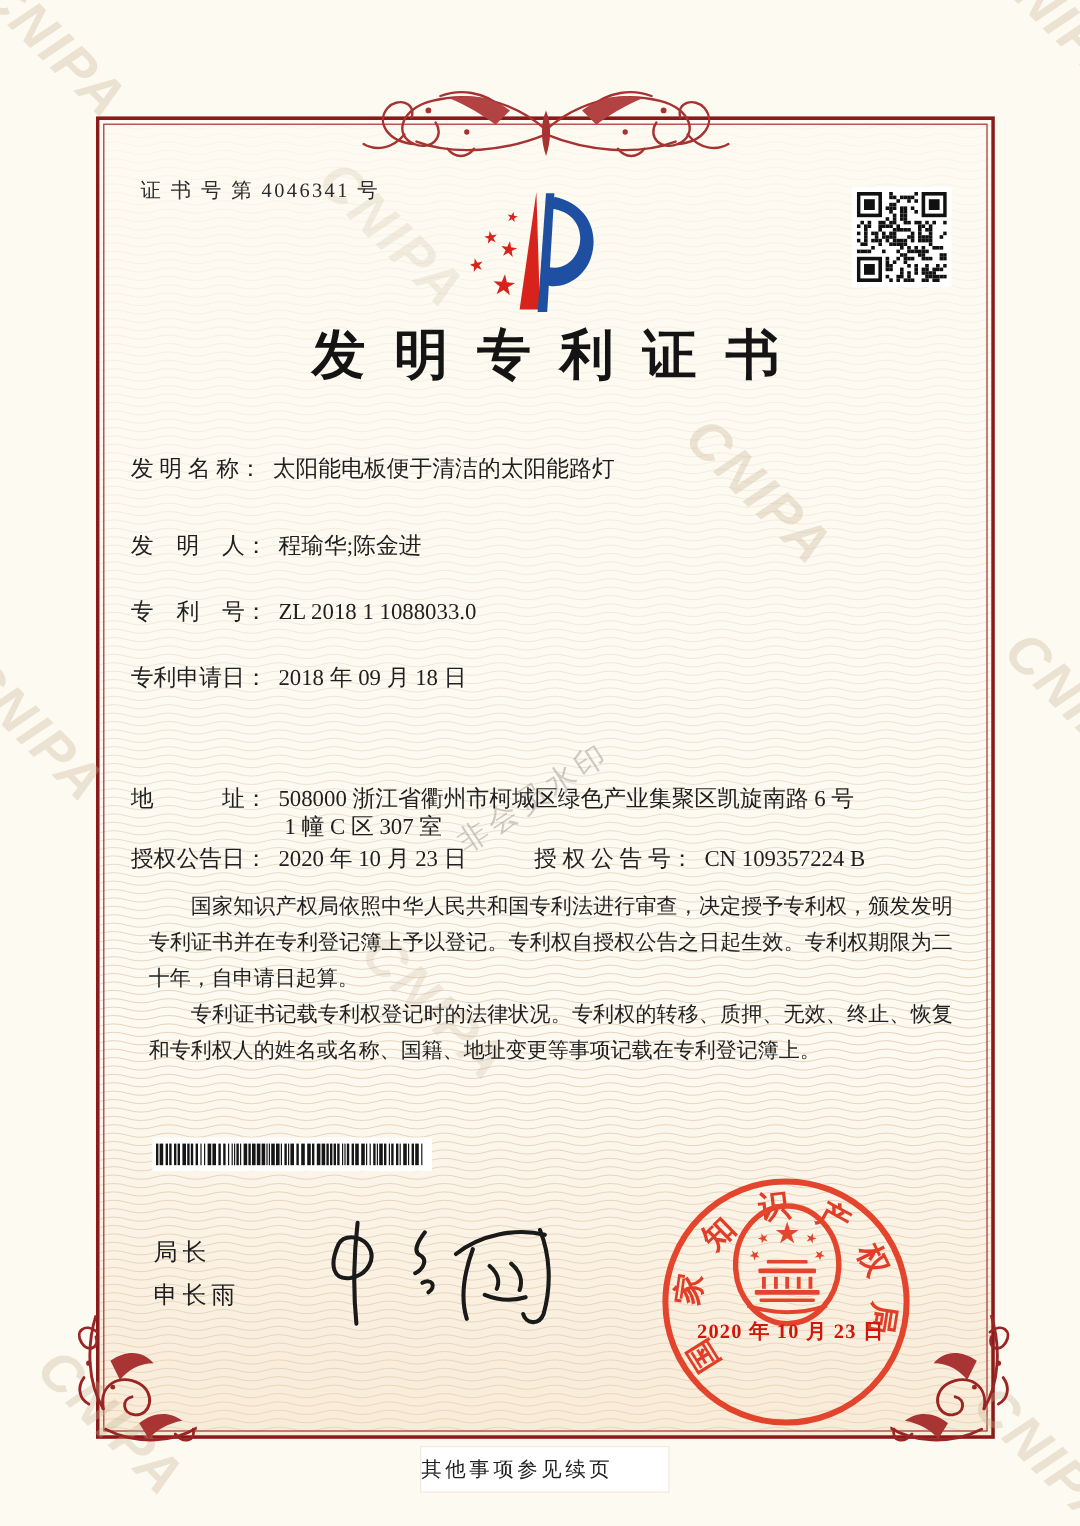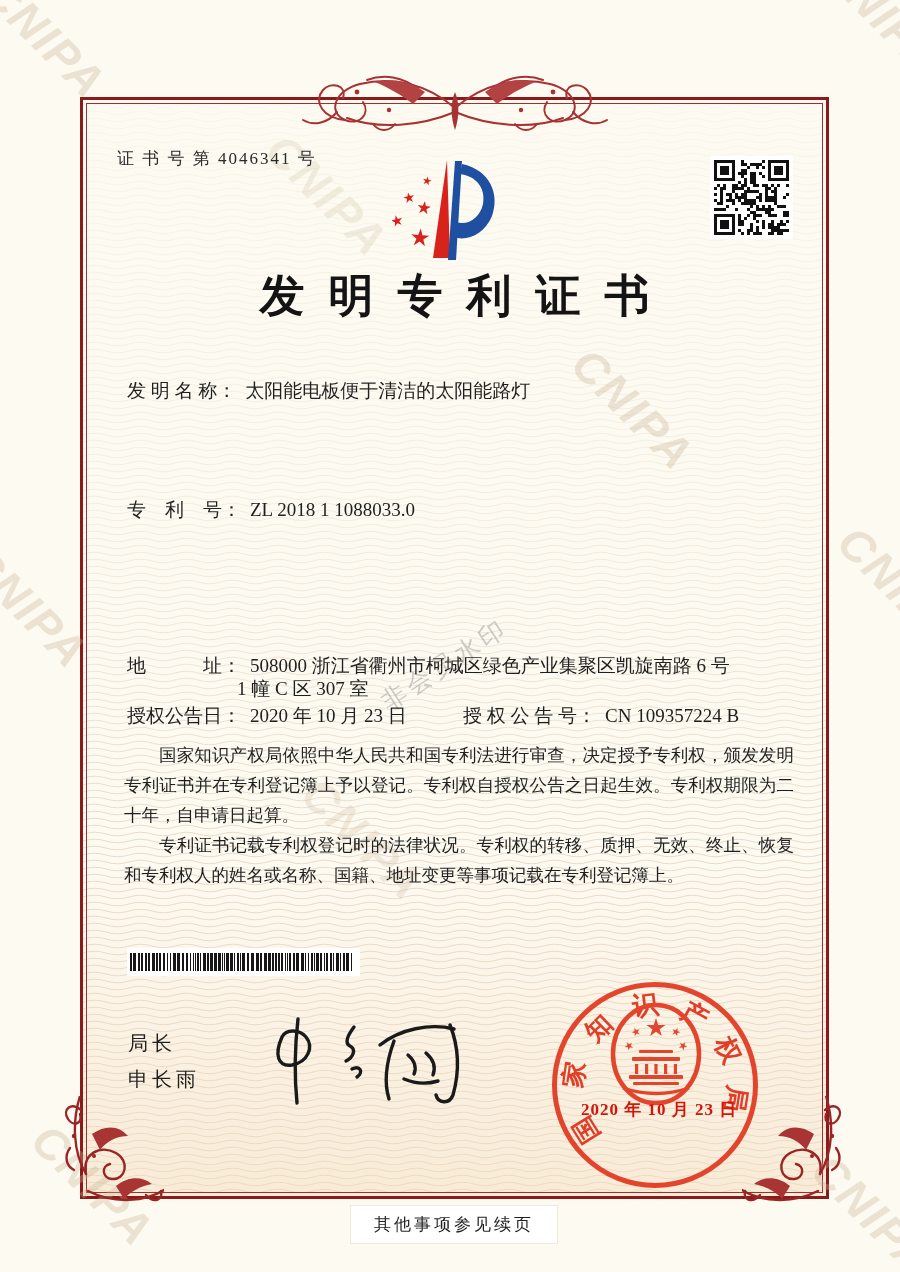--- a/index.html
+++ b/index.html
@@ -20,21 +20,21 @@
   .wm{position:absolute;z-index:2;font-family:"Liberation Sans","DejaVu Sans",sans-serif;
     font-style:italic;font-weight:700;font-size:46px;letter-spacing:2px;
     color:rgba(198,180,150,.34);transform:rotate(45deg);white-space:nowrap;}
   .wm-member{position:absolute;z-index:2;font-size:25px;letter-spacing:4px;
     color:rgba(125,125,125,.38);transform:rotate(-33deg);white-space:nowrap;}
 
   .txt{position:absolute;z-index:4;white-space:nowrap;}
   .cert-no{left:117px;top:147px;font-size:17px;letter-spacing:2px;color:#2a2a2a;}
   .title{left:80px;top:266px;width:749px;text-align:center;font-size:45px;font-weight:700;
     letter-spacing:24px;padding-left:24px;color:#141414;box-sizing:border-box;}
-  .row{left:127px;font-size:19px;text-align:center;}
+  .row{left:109px;font-size:19px;text-align:center;}
   .val{margin-left:9px;}
   .row-right{position:absolute;left:336px;top:0;}
   .addr2{left:237px;font-size:19px;}
   .body-text{position:absolute;z-index:4;left:124px;top:740px;width:670px;
     font-size:17.5px;line-height:30px;text-align:justify;}
   .body-text p{margin:0;text-indent:2em;}
 
   
   .barcode{position:absolute;z-index:4;left:127px;top:948px;width:233px;height:28px;
     background:#fff;padding:5px 3px;box-sizing:border-box;font-size:0;}
@@ -48,21 +48,21 @@
   .seal{position:absolute;z-index:5;left:552px;top:982px;width:206px;height:206px;opacity:.93;}
   .seal-ring{position:absolute;inset:0;border:5px solid #e23820;border-radius:50%;}
   .sealchar{position:absolute;width:28px;height:30px;text-align:center;
     font-size:26px;font-weight:700;color:#e0311b;font-family:"Liberation Serif","DejaVu Serif",serif;}
   .emblem{position:absolute;left:52px;top:14px;}
   .seal-date{position:absolute;z-index:6;left:556px;top:1098px;width:206px;text-align:center;
     font-size:17px;font-weight:600;letter-spacing:1px;color:#d2160a;white-space:nowrap;}
 
   .page-info{left:80px;top:1162px;width:749px;text-align:center;font-size:15px;letter-spacing:2px;}
   .cont-box{position:absolute;z-index:4;left:350px;top:1205px;width:206px;height:37px;
-    background:#ffffff;border:1px solid #f1e9db;line-height:37px;text-align:center;
+    background:#ffffff;border:1px solid #f1e9db;line-height:37px;text-align:left;
     font-size:17px;letter-spacing:3px;}
 
   .ornament{position:absolute;z-index:3;}
   .qrbox{position:absolute;z-index:4;left:710px;top:156px;width:83px;height:83px;
     background:#fff;padding:4px;box-sizing:border-box;}
   .logo{position:absolute;z-index:4;left:392px;top:150px;}
 </style>
 </head>
 <body>
 
@@ -357,22 +357,28 @@
         <rect x="3" y="57" width="15" height="15" fill="#fff"></rect>
         <rect x="6" y="60" width="9" height="9" fill="#111"></rect>
       </svg>
   </div>
 
   <div class="txt title">发明专利证书</div>
 
   <div class="txt row" style="top:378px">
     <span>发 明 名 称：</span><span class="val">太阳能电板便于清洁的太阳能路灯</span>
   </div>
+  <div class="txt row" style="top:442px">
+    <span>发　明　人：</span><span class="val">程瑜华;陈金进</span>
+  </div>
   <div class="txt row" style="top:497px">
     <span>专　利　号：</span><span class="val">ZL 2018 1 1088033.0</span>
+  </div>
+  <div class="txt row" style="top:552px">
+    <span>专利申请日：</span><span class="val">2018 年 09 月 18 日</span>
   </div>
   <div class="txt row" style="top:653px">
     <span>地　　　址：</span><span class="val">508000 浙江省衢州市柯城区绿色产业集聚区凯旋南路 6 号</span>
   </div>
   <div class="txt addr2" style="top:676px">1 幢 C 区 307 室</div>
   <div class="txt row" style="top:703px">
     <span>授权公告日：</span><span class="val">2020 年 10 月 23 日</span>
     <span class="row-right">
       <span>授 权 公 告 号：</span><span class="val">CN 109357224 B</span>
     </span>

